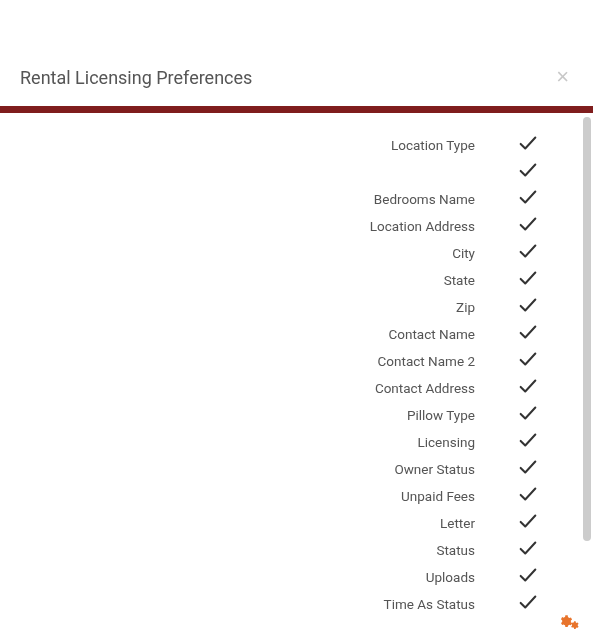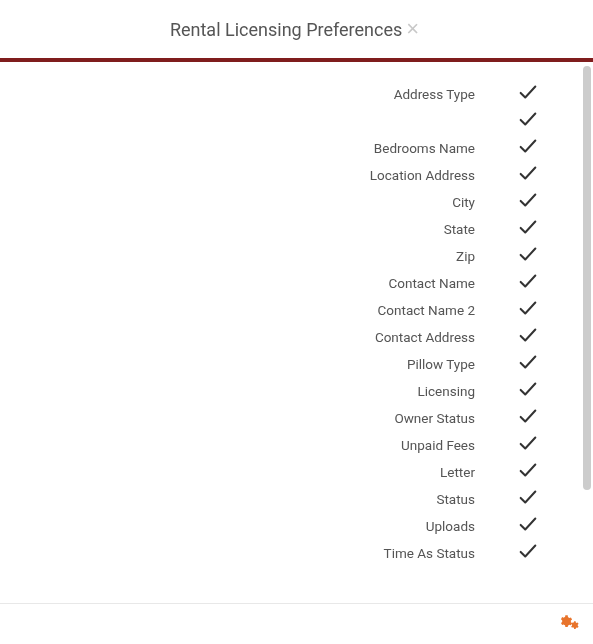--- a/index.html
+++ b/index.html
@@ -6,24 +6,25 @@
     body {
       font-family: -apple-system, BlinkMacSystemFont, "Segoe UI", Roboto, "Helvetica Neue", Arial, sans-serif;
       background: #fff;
       width: 593px;
       height: 644px;
       overflow: hidden;
       position: relative;
     }
     .modal-header {
       padding: 18px 20px 18px 20px;
-      border-bottom: 4px solid #7f1d1d;
-      display: flex;
-      justify-content: center;
-      align-items: center;
+      border-bottom: 7px solid #7f1d1d;
+      display: flex;
+      justify-content: space-between;
+      align-items: center;
+      margin-top: 48px;
     }
     .modal-title {
       font-size: 18px;
       font-weight: 400;
       color: #555;
     }
     .close-btn {
       background: none;
       border: none;
       font-size: 22px;
@@ -105,21 +106,21 @@
   <h2 class="modal-title">Rental Licensing Preferences</h2>
   <button class="close-btn">
     <span>×</span>
   </button>
 </div>
 
 <div class="modal-body">
   <div class="scroll-area">
     <ul class="pref-list" id="pref-list">
         <li class="pref-row">
-          <span class="pref-label">Address Type</span>
+          <span class="pref-label">Location Type</span>
           <span class="check-col">
             <span class="check-icon"><svg viewBox="0 0 24 24">
                 <polyline points="4 13 9 18 20 6"></polyline>
               </svg></span>
           </span>
         </li>
         <li class="pref-row">
           <span class="check-col">
             <span class="check-icon"><svg viewBox="0 0 24 24">
                 <polyline points="4 13 9 18 20 6"></polyline>

